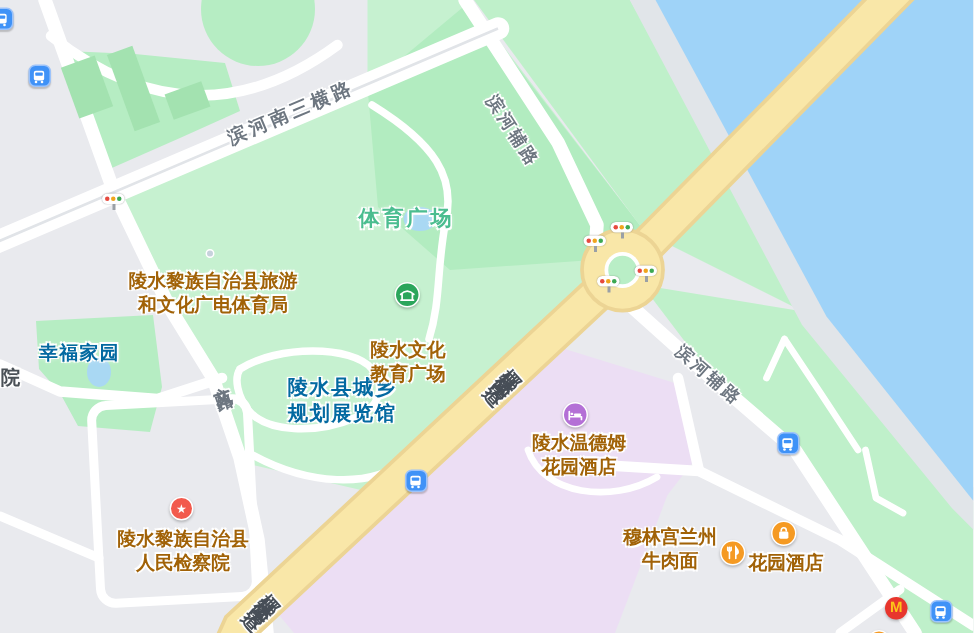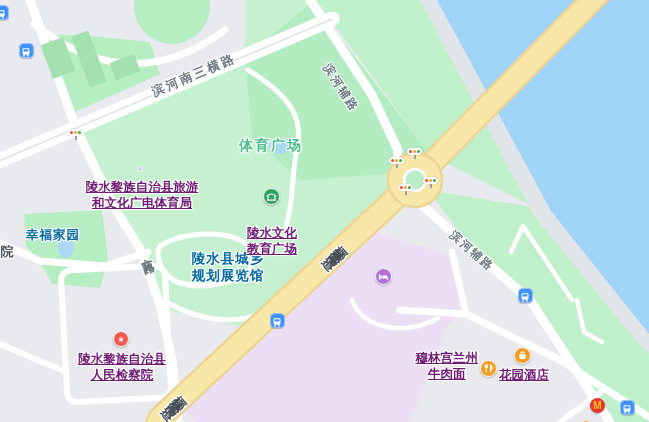--- a/index.html
+++ b/index.html
@@ -2,21 +2,21 @@
 <html><head>
 <meta charset="utf-8">
 <style>
   html,body{margin:0;padding:0;background:#fff;}
   #map{position:relative;width:649px;height:422px;overflow:hidden;background:#e9eaee;
        font-family:"Liberation Sans","DejaVu Sans",sans-serif;}
   #map svg.base{position:absolute;left:0;top:0;}
   .lbl{position:absolute;font-weight:700;white-space:pre-line;text-align:center;
        transform:translate(-50%,-50%);line-height:1.28;pointer-events:none;
        text-shadow:-1px -1px 0 #fff,1px -1px 0 #fff,-1px 1px 0 #fff,1px 1px 0 #fff,0 0 3px #fff;}
-  .poi-dark{color:#701a75;font-size:12.5px;text-decoration:underline;}
+  .poi-dark{color:#a16207;font-size:12.5px;}
   .area-gray{color:#0369a1;font-size:13.5px;letter-spacing:1px;}
   .road-lbl{color:#6d7680;font-size:11.5px;font-weight:600;}
   .vert{writing-mode:vertical-rl;text-orientation:upright;}
   .icon{position:absolute;border-radius:50%;box-sizing:border-box;
         display:flex;align-items:center;justify-content:center;
         box-shadow:0 1px 2px rgba(0,0,0,.25);}
   .bus{position:absolute;width:15px;height:15px;border-radius:4.5px;background:#3f92f7;
        border:1.5px solid #9cc3fb;box-sizing:border-box;box-shadow:0 1px 1px rgba(0,0,0,.2);}
   .tl{position:absolute;width:15px;height:12px;}
   .tl .pill{position:absolute;left:0;top:0;width:15px;height:7px;background:#fff;border-radius:3.5px;
@@ -128,20 +128,22 @@
 
   <div class="lbl poi-dark" style="left:142px;top:195px;">陵水黎族自治县旅游
 和文化广电体育局</div>
 
   <div class="lbl poi-dark" style="left:272px;top:221px;margin-top:20px;">陵水文化
 教育广场</div>
 
   <div class="lbl poi-dark" style="left:122px;top:367px;">陵水黎族自治县
 人民检察院</div>
 
+  <div class="lbl poi-dark" style="left:386px;top:303px;">陵水温德姆
+花园酒店</div>
 
   <div class="lbl poi-dark" style="left:478px;top:366px;transform:translate(-100%,-50%);">穆林宫兰州
 牛肉面</div>
 
   <div class="lbl poi-dark" style="left:524px;top:375px;">花园酒店</div>
 
   <div class="icon" style="left:113px;top:331px;width:16px;height:16px;background:#f25a4d;border:1.5px solid #fff;color:#fff;font-size:8px;">★</div>
 
   <div class="icon" style="left:263px;top:188px;width:17px;height:17px;background:#2ba55b;border:1.5px solid #fff;">
     <svg width="17" height="17" viewBox="0 0 17 17">

